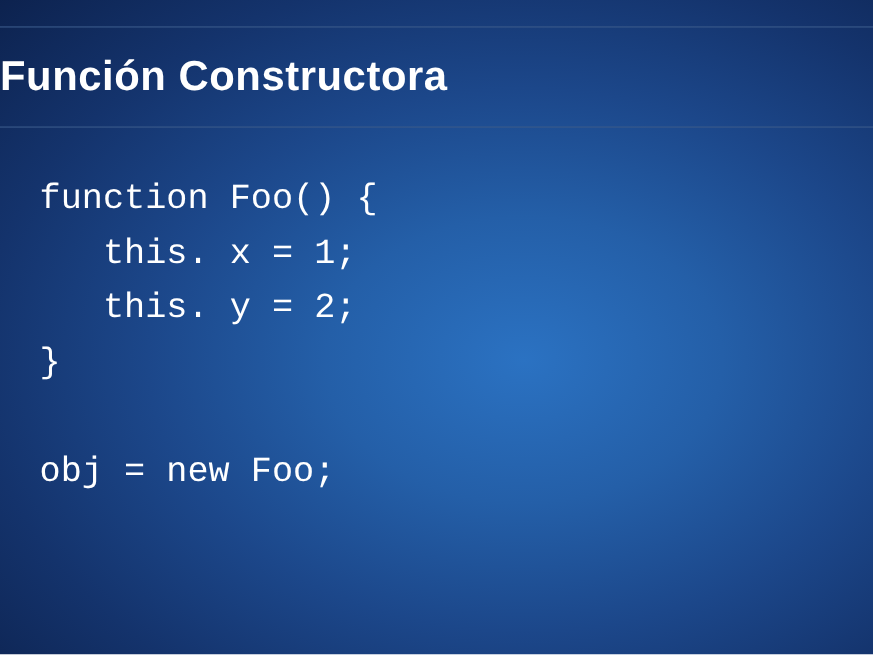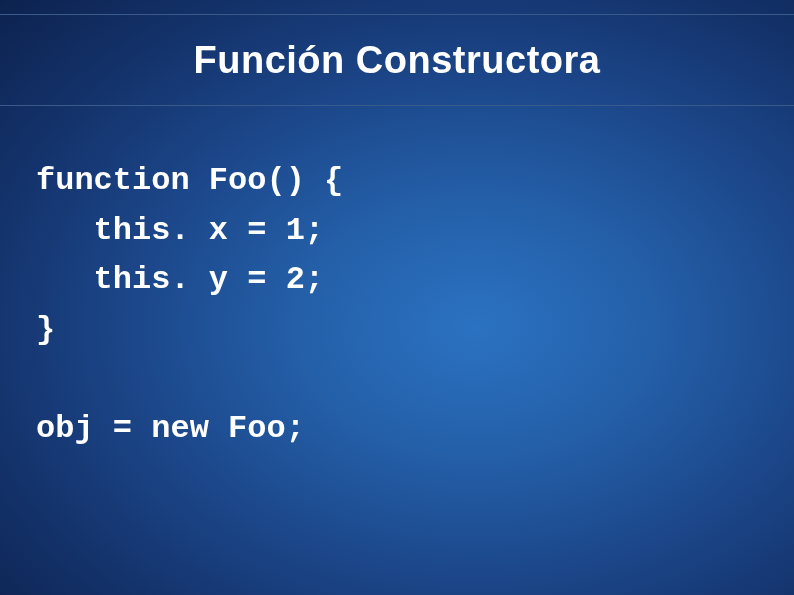--- a/index.html
+++ b/index.html
@@ -20,45 +20,44 @@
       #0d2350 72%,
       #071737 88%,
       #040e24 100%);
     position: relative;
     font-family: Arial, Helvetica, sans-serif;
   }
   .title-band {
     position: absolute;
     left: 0;
     right: 0;
-    top: 14px;
+    top: 24px;
     height: 90px;
     border-top: 1px solid #3a5a8a;
     border-bottom: 1px solid #3a5a8a;
     display: flex;
     align-items: center;
-    justify-content: center;
+    justify-content: flex-start;
   }
   .title-band h1 {
     margin: 0;
     color: #ffffff;
     font-size: 38px;
     font-weight: bold;
     letter-spacing: 0.5px;
   }
   .code-block {
     position: absolute;
     left: 36px;
     top: 156px;
     font-family: "Courier New", Courier, monospace;
     font-size: 32px;
     color: #ffffff;
     line-height: 1.55;
     white-space: pre;
-    font-weight: bold;
   }
 </style>
 </head>
 <body>
 
 <div class="slide">
   <div class="title-band">
     <h1>Función Constructora</h1>
   </div>
   <div class="code-block"><span>function Foo() {</span>

